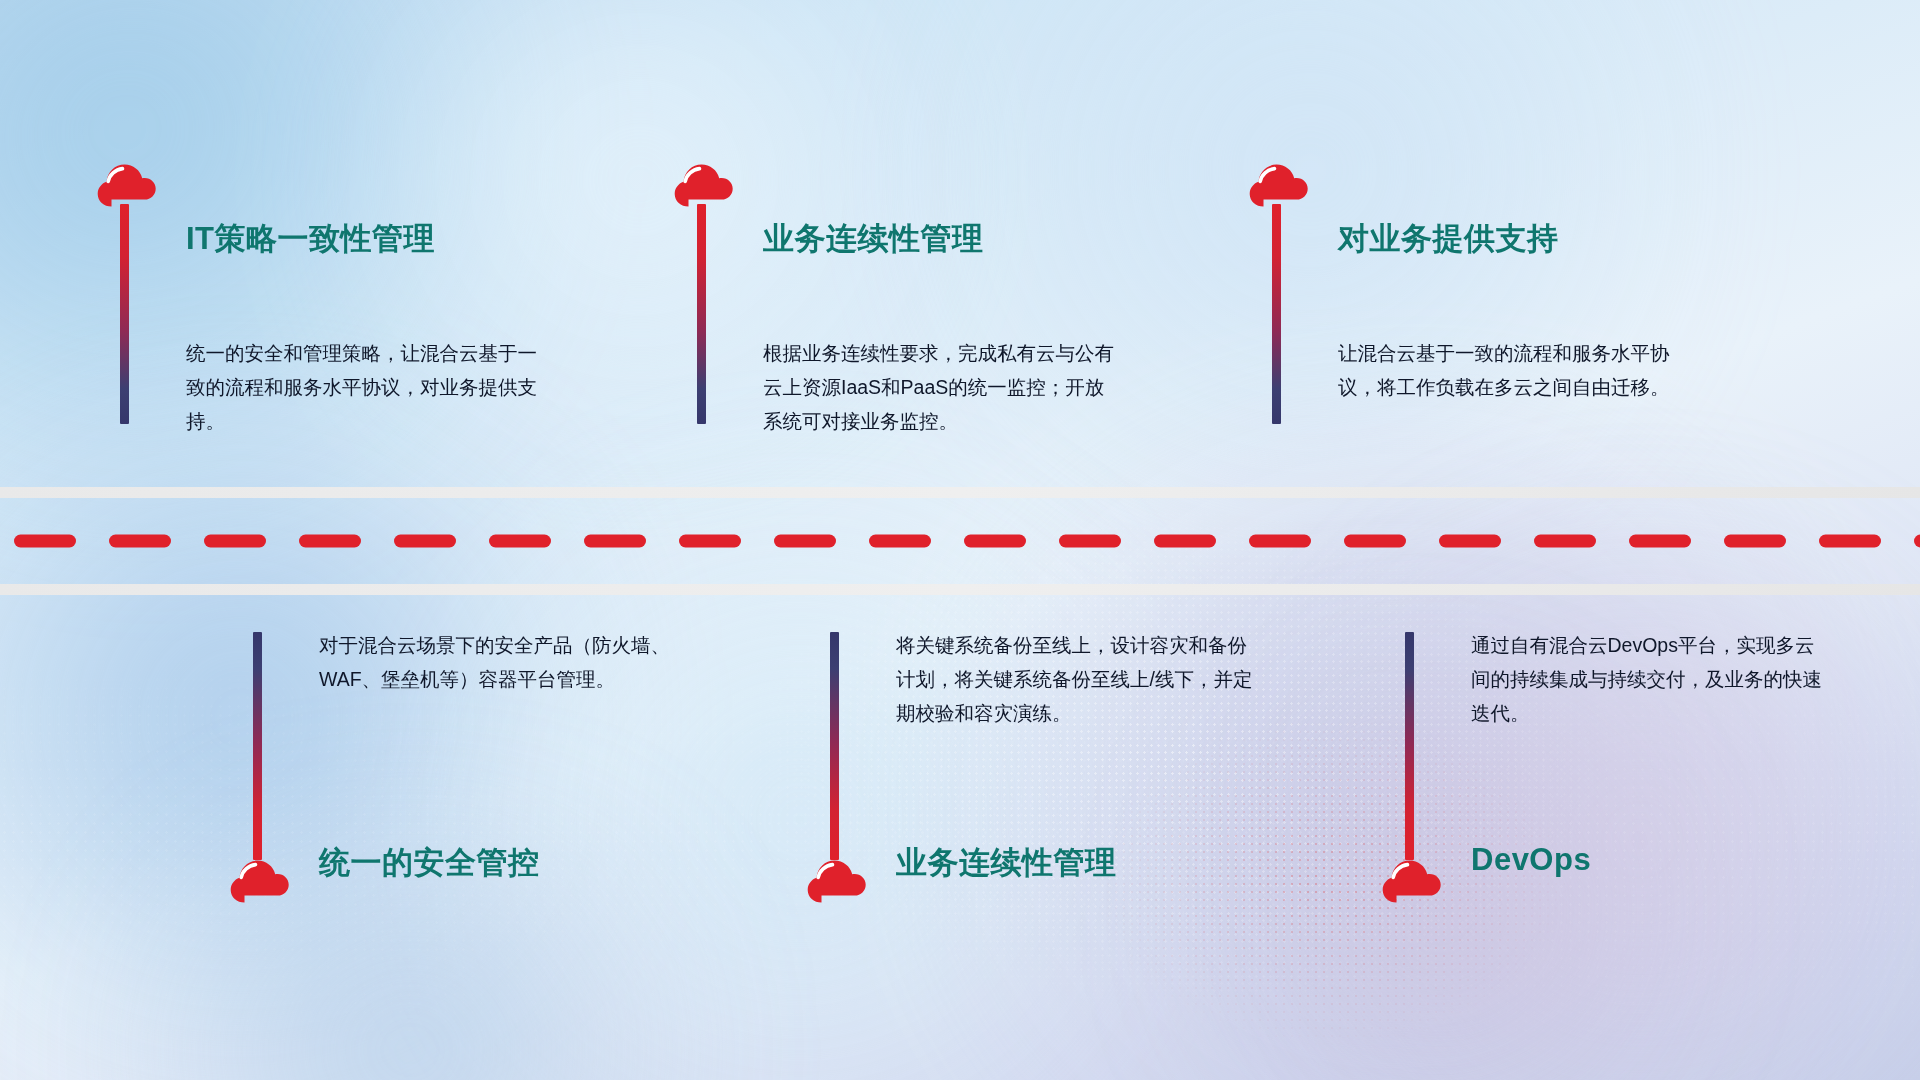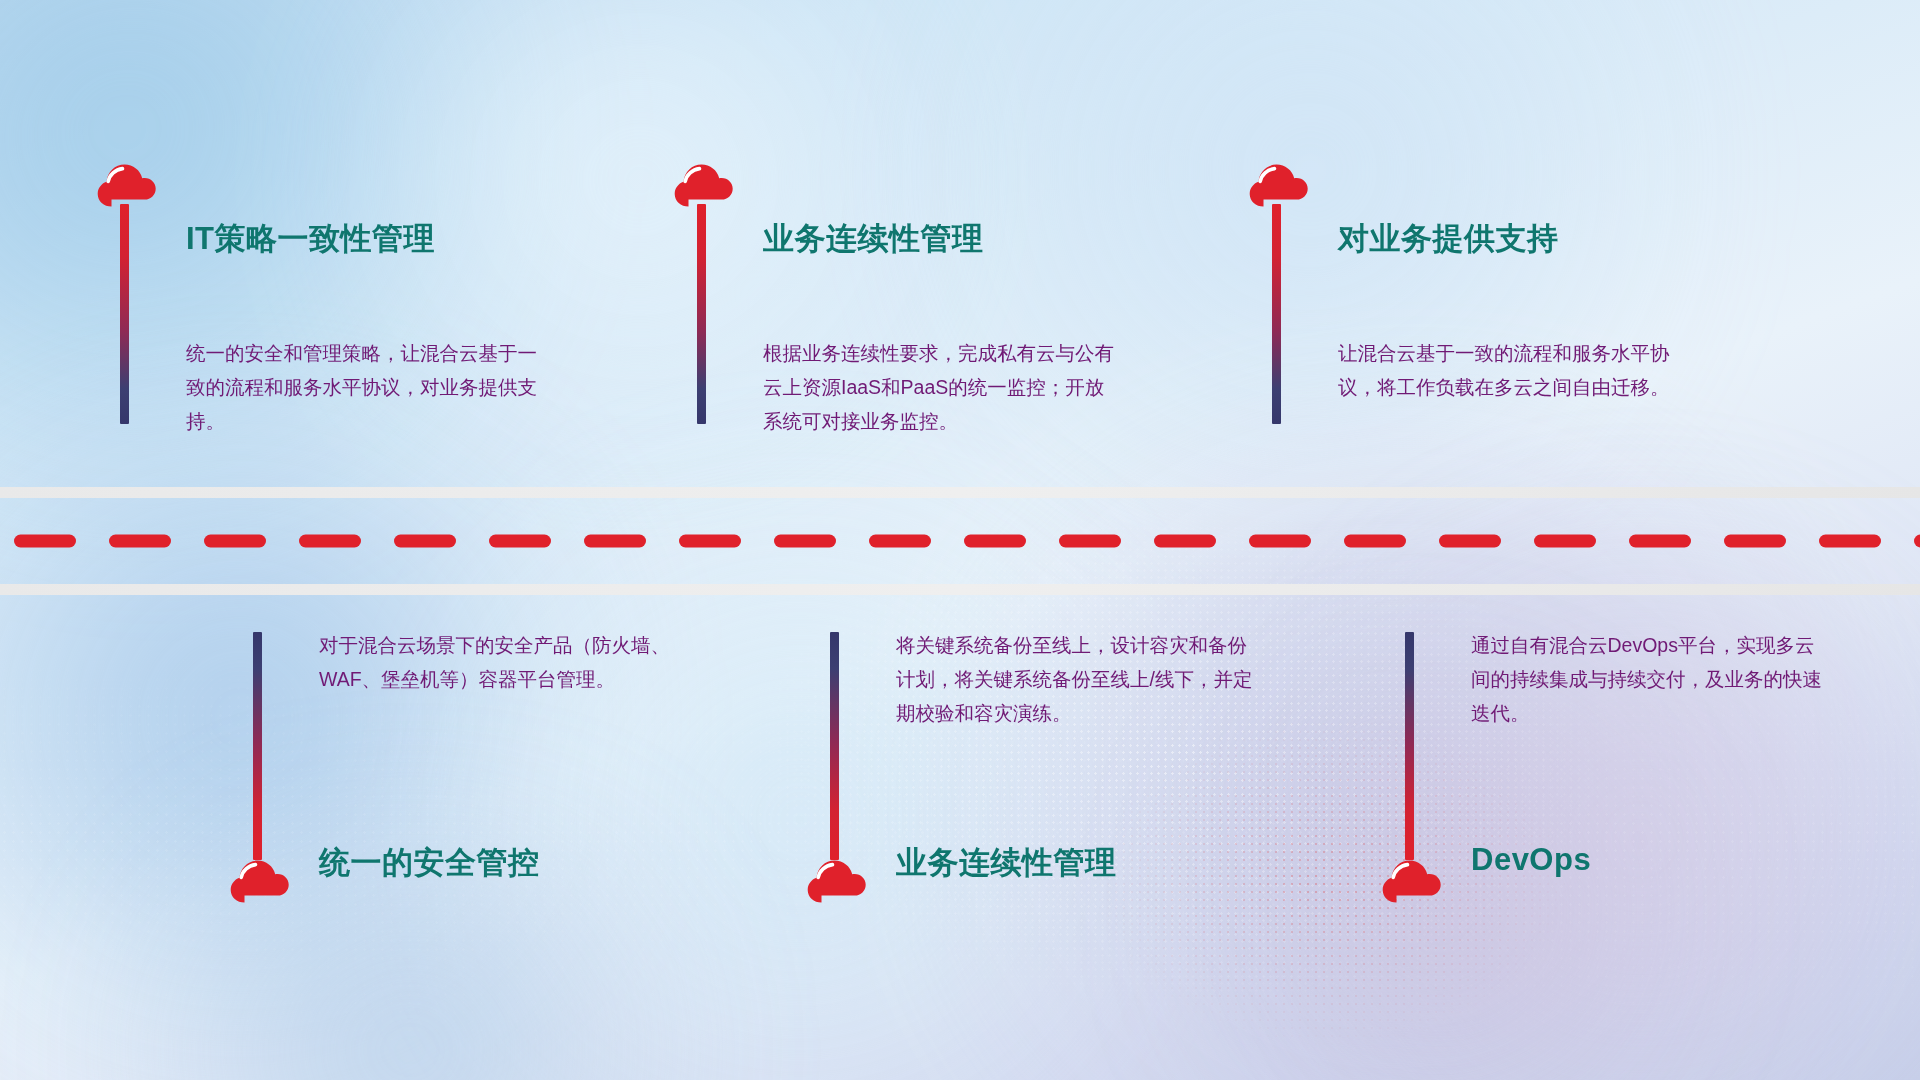--- a/index.html
+++ b/index.html
@@ -67,21 +67,21 @@
     height:13px;display:flex;align-items:center;gap:33px;padding-left:14px;}
   .dash{width:62px;height:13px;border-radius:7px;background:#e0212b;flex:0 0 auto;}
 
   
   .item{position:absolute;}
   .stem{position:absolute;width:9px;border-radius:1px;}
   .stem.down{background:linear-gradient(to bottom,#e0212b 0%,#d32232 24%,#8e2a55 58%,#3c3f72 84%,#35376b 100%);}
   .stem.up{background:linear-gradient(to bottom,#35376b 0%,#3c3f72 16%,#8e2a55 48%,#d32232 78%,#e0212b 100%);}
   .cloud{position:absolute;width:62px;height:47px;}
   .title{position:absolute;font-size:31px;font-weight:700;color:#0f766e;letter-spacing:.5px;white-space:nowrap;}
-  .body{position:absolute;font-size:19.5px;line-height:34px;color:#701a75;width:360px;}
+  .body{position:absolute;font-size:19.5px;line-height:34px;color:#0f172a;width:360px;}
 
   
   .row-top .stem{top:44px;height:220px;}
   .row-top .cloud{top:0;left:-26px;}
   .row-top .title{top:58px;left:66px;}
   .row-top .body{top:176px;left:66px;}
 
   
   .row-bot .stem{top:0;height:228px;}
   .row-bot .cloud{top:224px;left:-26px;}

